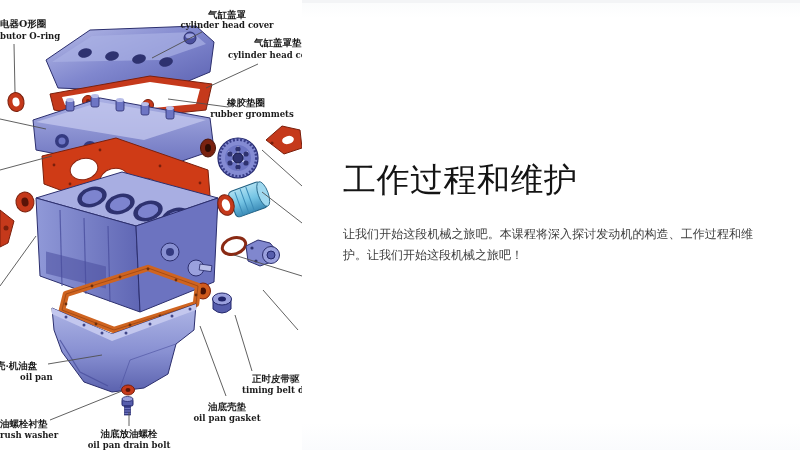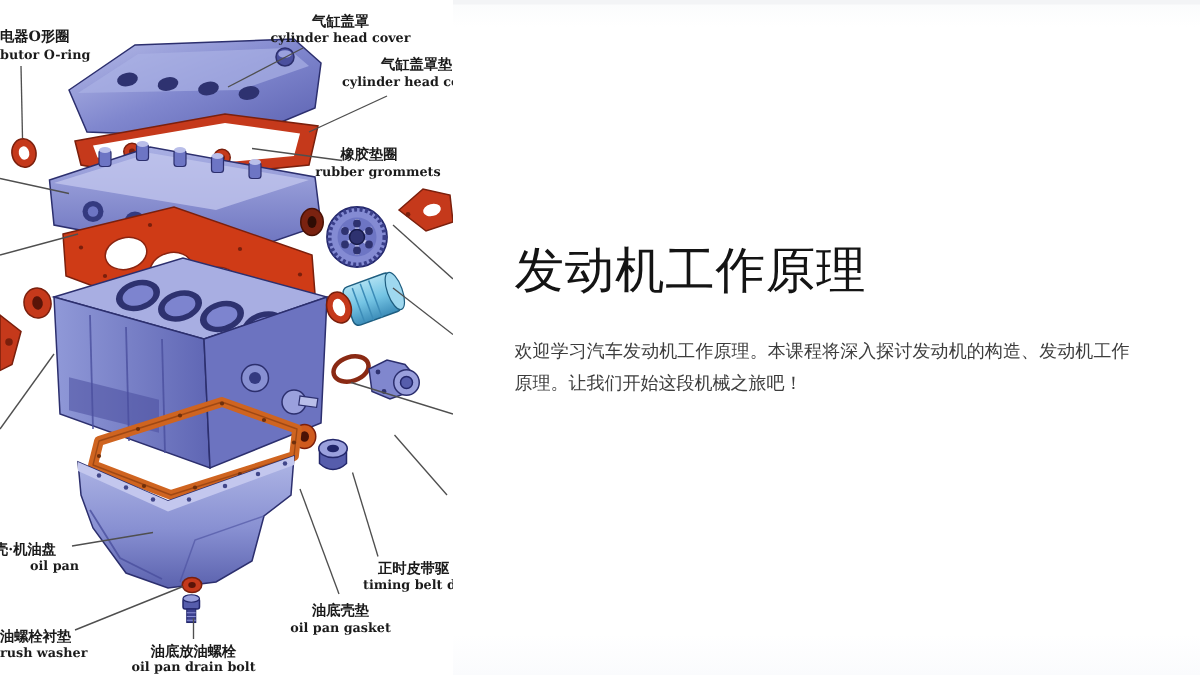--- a/index.html
+++ b/index.html
@@ -329,16 +329,16 @@
         <text class="lbl-cn" x="227" y="410" text-anchor="middle">油底壳垫</text>
         <text class="lbl-en" x="227" y="421" text-anchor="middle">oil pan gasket</text>
 
         <text class="lbl-cn" x="252" y="382">正时皮带驱</text>
         <text class="lbl-en" x="242" y="392.5">timing belt drive</text>
       </g>
     </svg>
   </div>
 
   <div class="content">
-    <h1 class="title">发动机工作原理</h1>
-    <p class="intro">欢迎学习汽车发动机工作原理。本课程将深入探讨发动机的构造、发动机工作原理。让我们开始这段机械之旅吧！</p>
+    <h1 class="title">工作过程和维护</h1>
+    <p class="intro">让我们开始这段机械之旅吧。本课程将深入探讨发动机的构造、工作过程和维护。让我们开始这段机械之旅吧！</p>
   </div>
 </div>
 
 </body></html>

